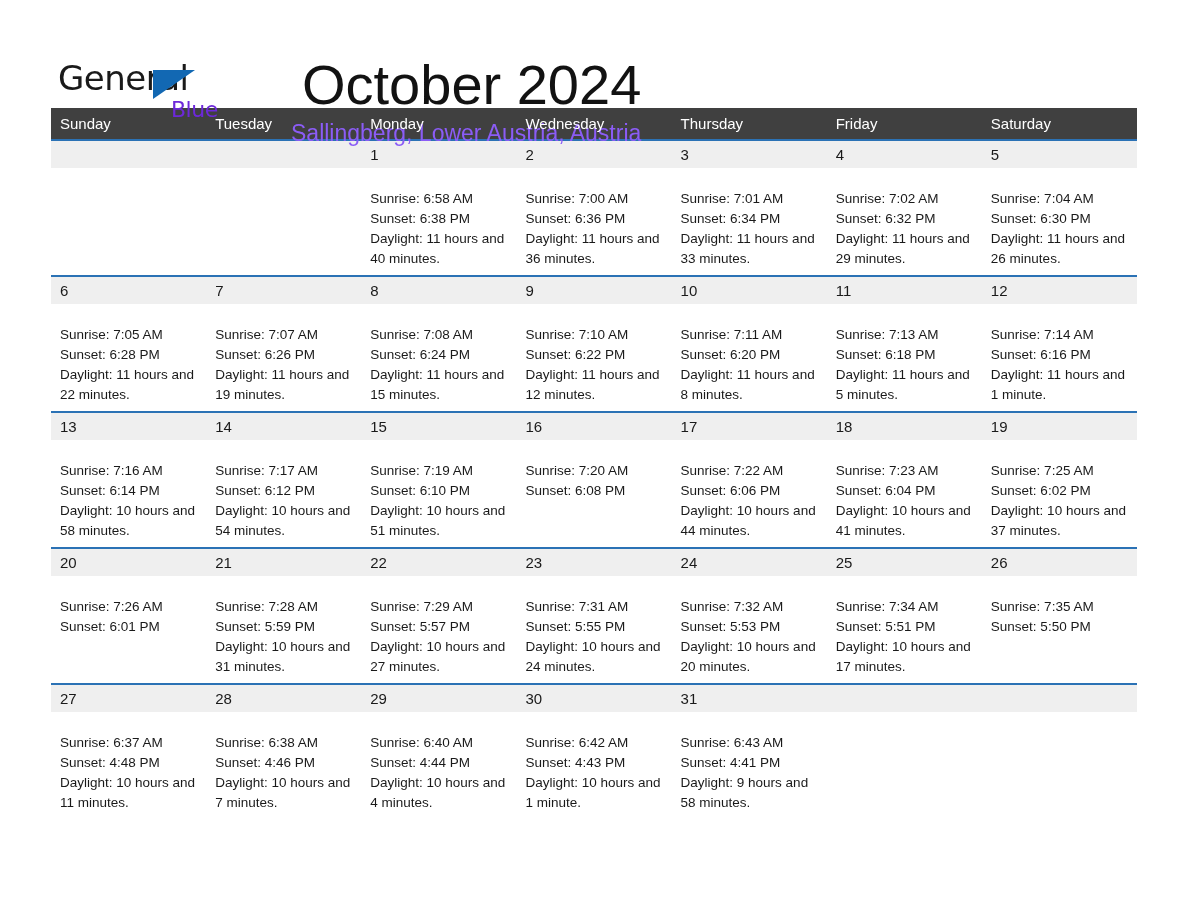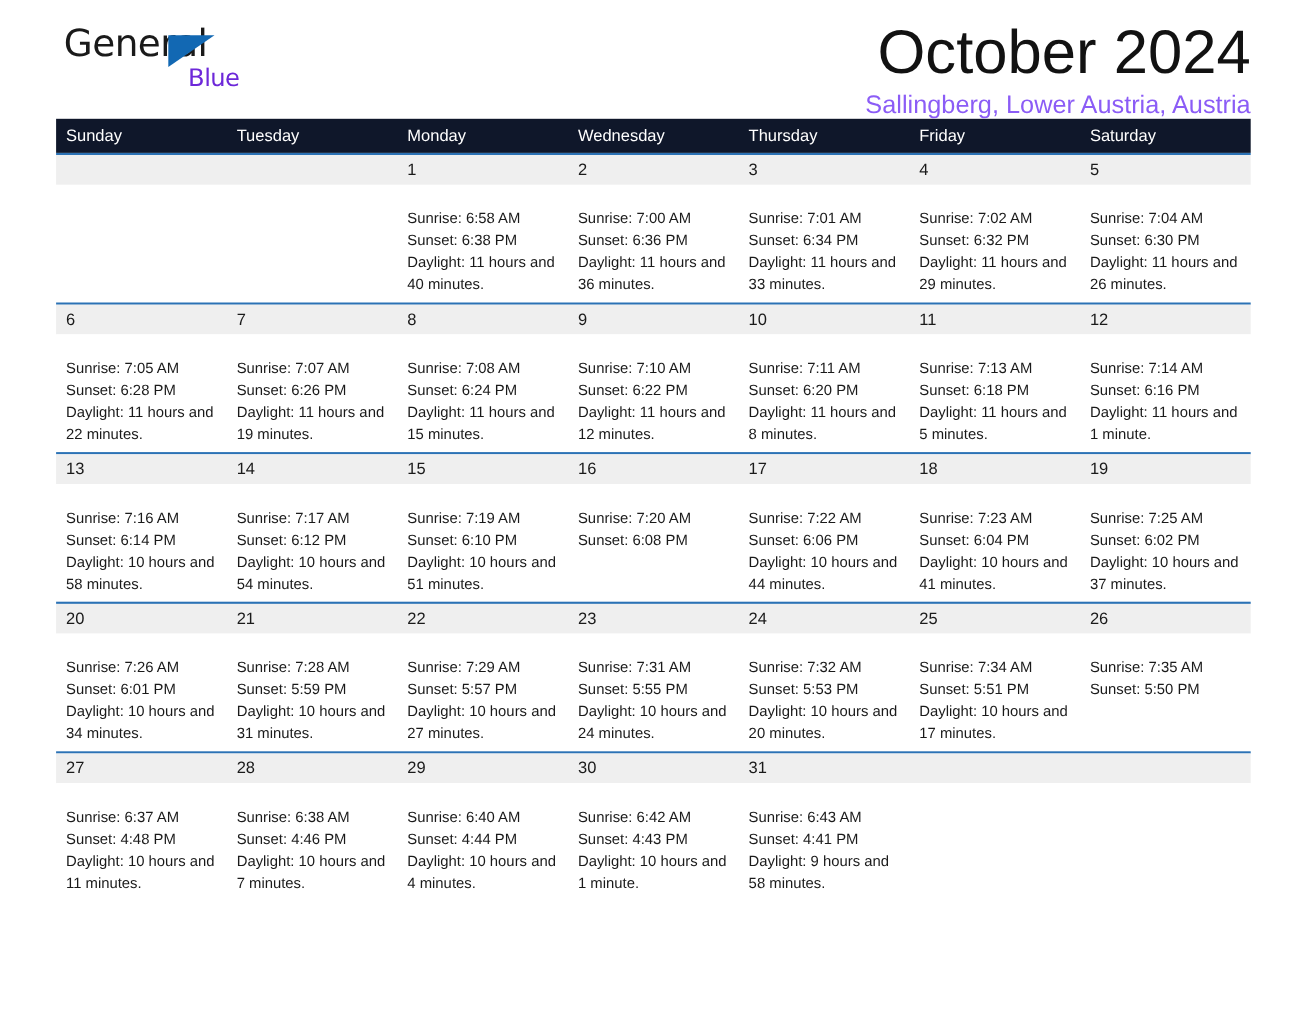--- a/index.html
+++ b/index.html
@@ -18,25 +18,24 @@
     position: relative;
     width: 1188px;
     height: 918px;
     box-sizing: border-box;
     padding: 0 51px;
   }
   
   .top {
     display: flex;
     align-items: flex-start;
-    justify-content: space-between;
-    padding-top: 20px;
+    justify-content: flex-start;
+    padding-top: 58px;
     height: 104px;
     box-sizing: border-box;
-    gap: 20px;
   }
   .logo {
     position: relative;
     width: 240px;
     height: 78px;
   }
   .logo-general {
     position: absolute;
     left: 7px;
     top: 0px;
@@ -87,21 +86,21 @@
     color: #8b5cf6;
     font-weight: 400;
   }
   
   .calendar {
     margin-top: 4px;
     width: 1086px;
   }
   .weekday-row {
     display: flex;
-    background: #0f172a;
+    background: #404040;
     height: 31px;
   }
   .weekday {
     flex: 1 1 0;
     color: #ffffff;
     font-size: 15px;
     line-height: 31px;
     padding-left: 9px;
     box-sizing: border-box;
     white-space: nowrap;
@@ -330,21 +329,20 @@
         <div class="daynum">22</div>
         <div class="daynum">23</div>
         <div class="daynum">24</div>
         <div class="daynum">25</div>
         <div class="daynum">26</div>
       </div>
       <div class="detail-row">
         <div class="detail">
           <div>Sunrise: 7:26 AM</div>
           <div>Sunset: 6:01 PM</div>
-          <div class="daylight-wrap">Daylight: 10 hours and 34 minutes.</div>
         </div>
         <div class="detail">
           <div>Sunrise: 7:28 AM</div>
           <div>Sunset: 5:59 PM</div>
           <div class="daylight-wrap">Daylight: 10 hours and 31 minutes.</div>
         </div>
         <div class="detail">
           <div>Sunrise: 7:29 AM</div>
           <div>Sunset: 5:57 PM</div>
           <div class="daylight-wrap">Daylight: 10 hours and 27 minutes.</div>

